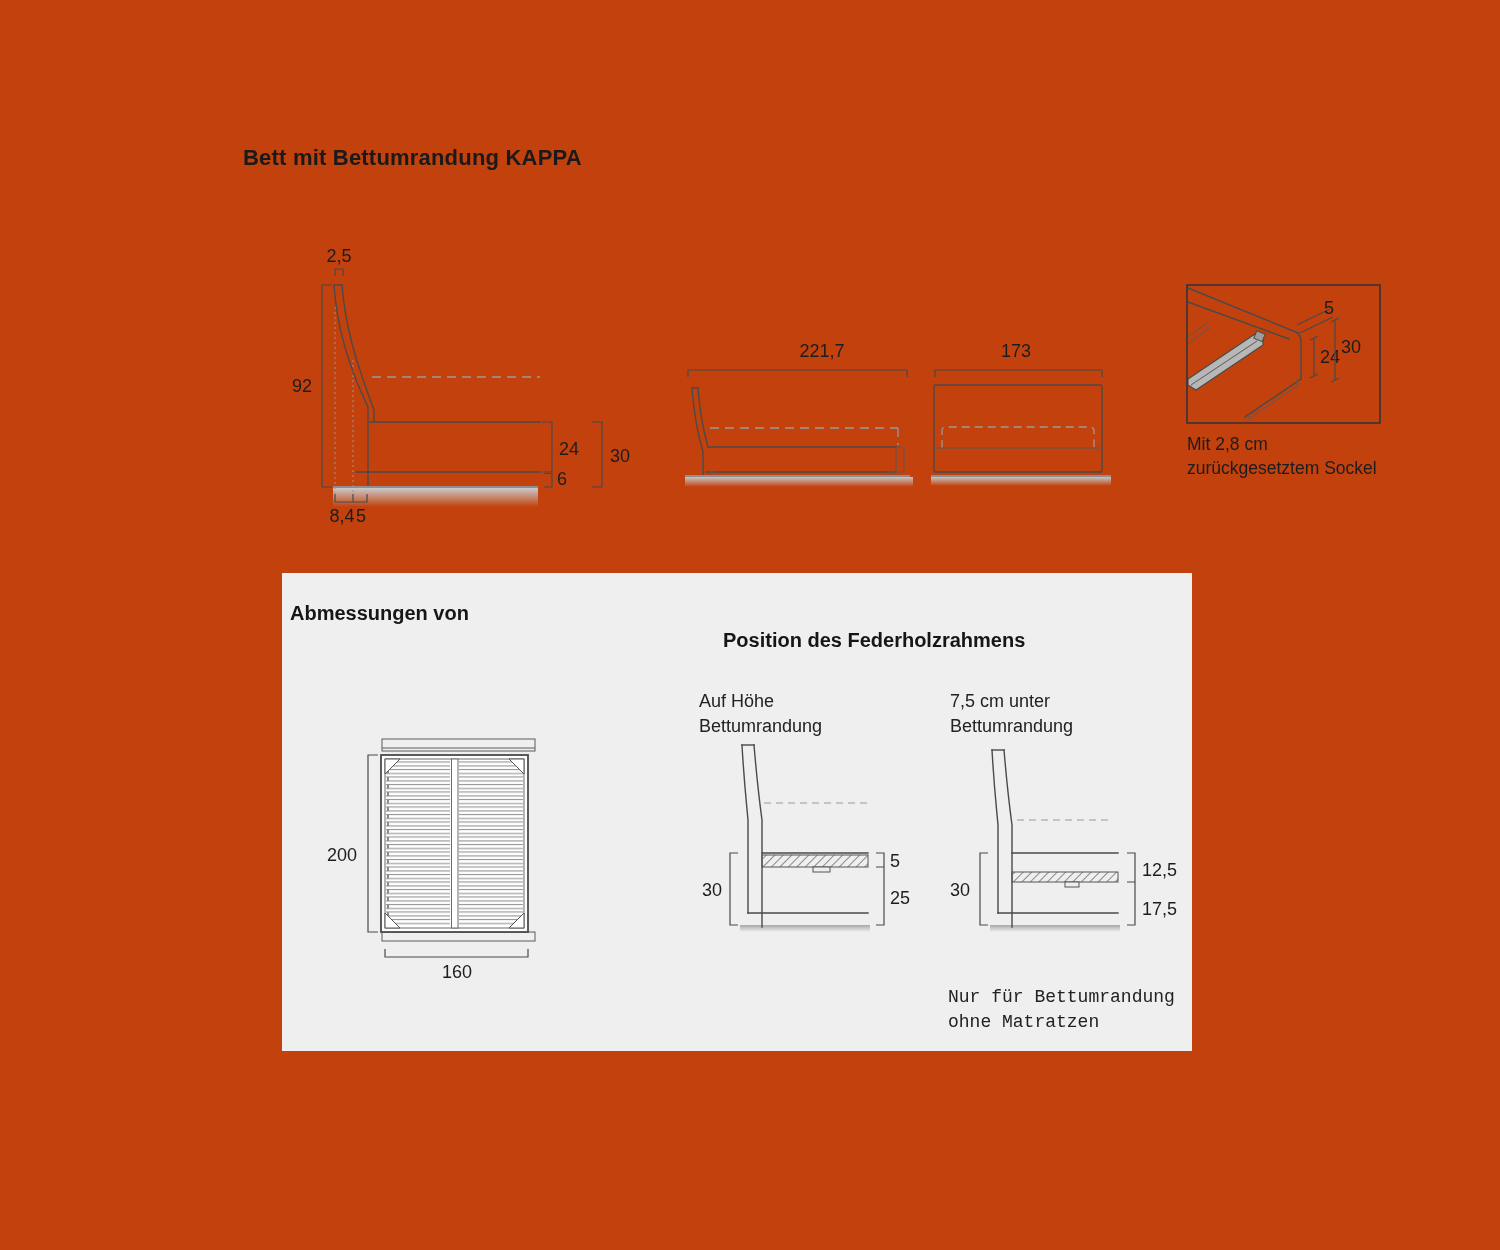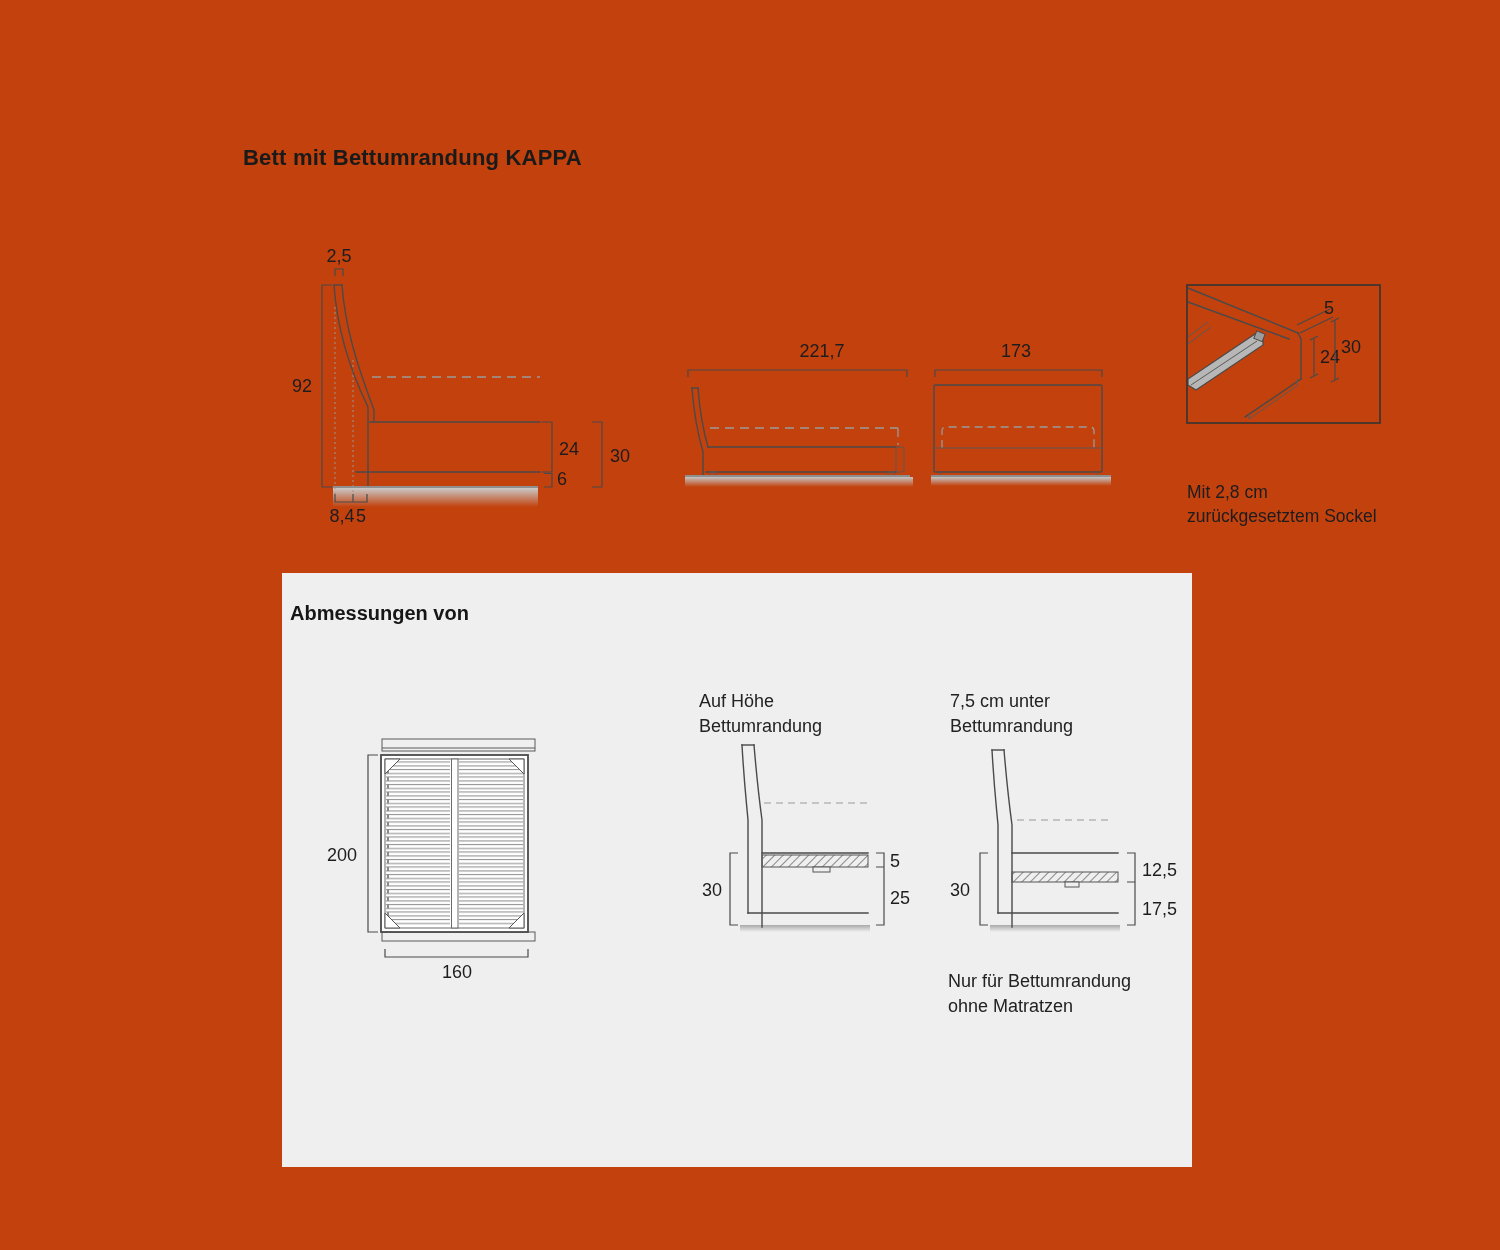--- a/index.html
+++ b/index.html
@@ -135,30 +135,31 @@
 
     <path class="dim" d="M114,47 L147,31 M117,55 L150,39"></path>
     <text x="146" y="36" text-anchor="middle">5</text>
     <path class="dim" d="M131,60 L131,98 M127,62 L135,58 M127,100 L135,96"></path>
     <text x="137" y="85">24</text>
     <path class="dim" d="M152,42 L152,102 M148,44 L156,40 M148,104 L156,100"></path>
     <text x="158" y="75">30</text>
 
     <rect x="4" y="7" width="193" height="138" fill="none" stroke="#333" stroke-width="1.6"></rect>
   </svg>
-  <div class="abs caption" style="left:1187px;top:432px;margin-top:48px;">
+  <div class="abs caption" style="left:1187px;top:432px;">
     <div>Mit 2,8 cm</div>
     <div>zurückgesetztem Sockel</div>
   </div>
 
-  <div class="abs panel" style="left:282px;top:573px;width:910px;height:594px;">
+  <div class="abs panel" style="left:282px;top:573px;width:910px;height:478px;">
 
     <div class="abs panel-h" style="left:8px;top:27px;">
       <div>Abmessungen von</div>
     </div>
+    <div class="abs panel-h" style="left:441px;top:54px;">Position des Federholzrahmens</div>
 
     <svg class="abs" style="left:36px;top:150px;" width="250" height="270" viewBox="0 0 250 270">
       <defs>
         <pattern id="slatpat" patternUnits="userSpaceOnUse" width="70" height="7.5">
           <rect x="0.5" y="1.5" width="69" height="4" fill="#ffffff" stroke="#8a8a8a" stroke-width="1"></rect>
         </pattern>
       </defs>
 
       <rect x="64" y="16" width="153" height="12" class="lnthin" fill="#fff"></rect>
       <path class="lnthin" d="M64,25 H217"></path>
@@ -235,19 +236,19 @@
       <rect x="74" y="136" width="106" height="10" fill="url(#hatch2)" stroke="#555" stroke-width="1"></rect>
       <rect x="127" y="146" width="14" height="5" fill="#efefef" stroke="#555" stroke-width="1"></rect>
       <path class="ln" d="M60,177 H180"></path>
       <path class="dim" d="M50,117 L42,117 L42,189 L50,189"></path>
       <text x="22" y="160" text-anchor="middle">30</text>
       <path class="dim" d="M189,117 H197 V189 H189 M189,146 H197"></path>
       <text x="204" y="140">12,5</text>
       <text x="204" y="179">17,5</text>
     </svg>
 
-    <div class="abs note" style="left:666px;top:396px;">
+    <div class="abs note" style="left:666px;top:412px;font-family:Liberation Mono, monospace;">
       <div>Nur für Bettumrandung</div>
       <div>ohne Matratzen</div>
     </div>
 
   </div>
 </div>
 
 </body></html>

